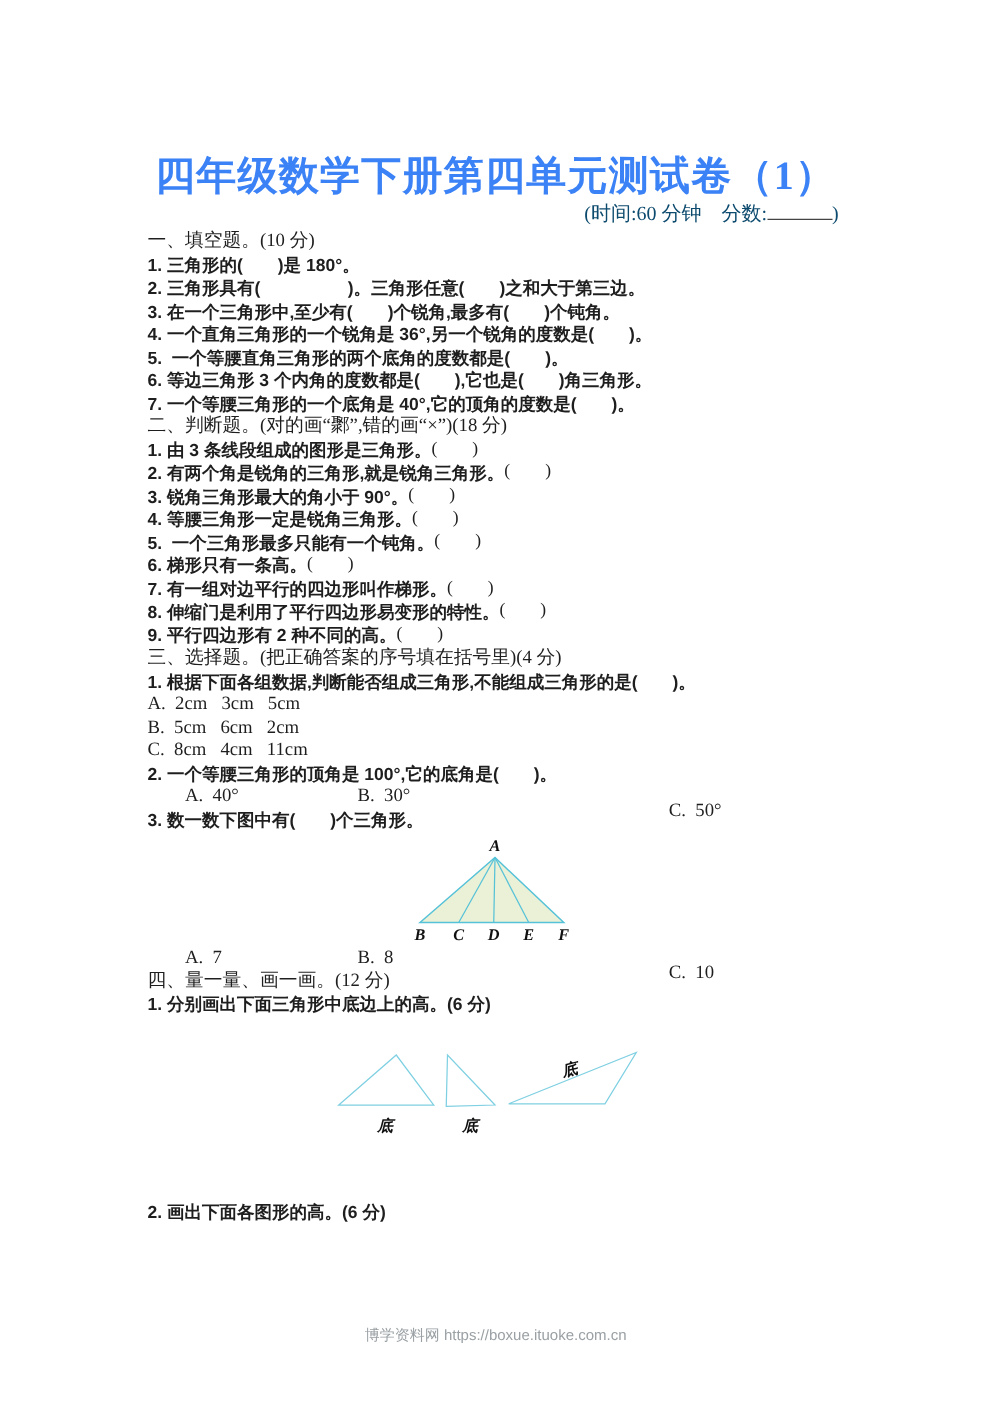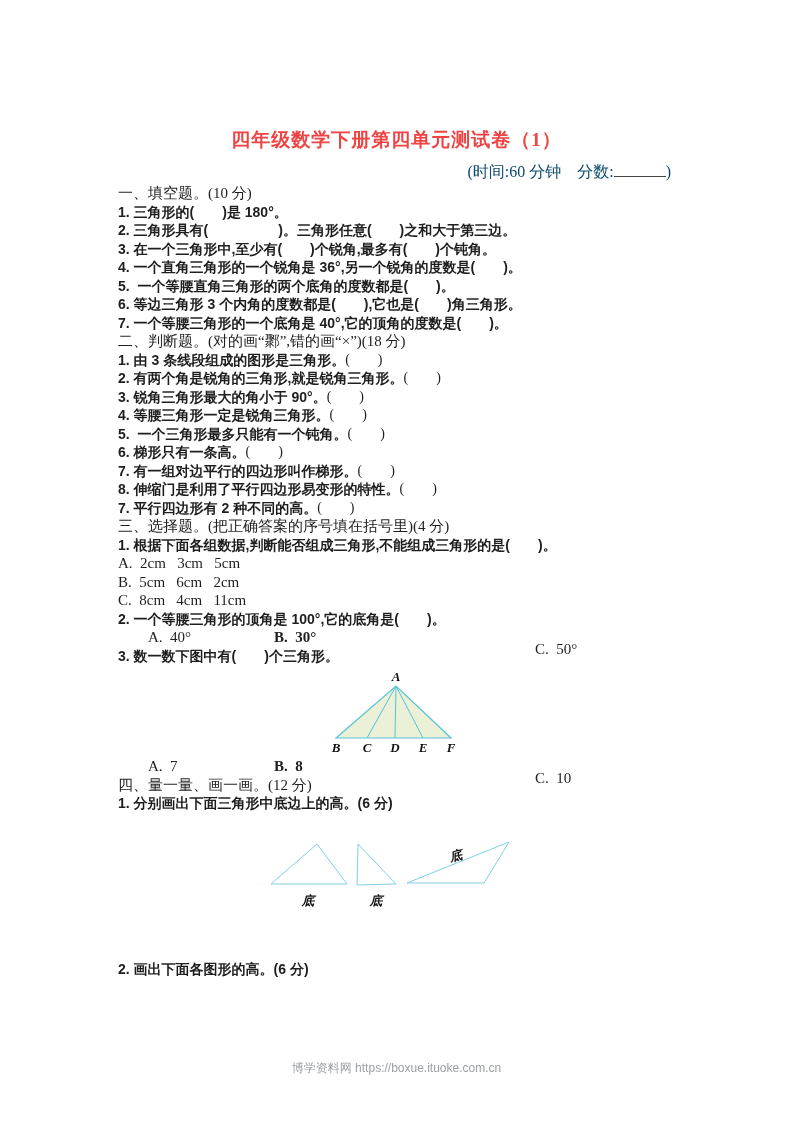--- a/index.html
+++ b/index.html
@@ -2,41 +2,41 @@
 <html><head>
 <meta charset="utf-8">
 <style>
   html,body { margin:0; padding:0; background:#ffffff; }
   .page {
     position:relative; width:793px; height:1122px; background:#ffffff;
     font-family:"Liberation Serif", serif; color:#1e1e1e; overflow:hidden;
   }
   .content { position:absolute; left:118px; top:120px; width:557px; }
   .title {
-    text-align:center; font-size:19px; font-weight:700; line-height:40px;
-    letter-spacing:1px; color:#ef4444;
+    text-align:center; font-size:32px; font-weight:700; line-height:40px;
+    letter-spacing:1px; color:#3b82f6;
   }
   .meta {
     text-align:right; font-size:16px; line-height:24px; padding-right:4px;
     white-space:pre; color:#0c4a6e;
   }
   .blank-line {
     display:inline-block; width:52px; height:15px;
     border-bottom:1.5px solid #444; vertical-align:baseline;
   }
   .line { font-size:15px; line-height:18.5px; white-space:pre; }
   .head { font-family:"Liberation Serif", serif; font-weight:400; }
   .q { font-family:"Liberation Sans", sans-serif; font-weight:600; font-size:14px; }
   .opt { font-family:"Liberation Serif", serif; font-weight:400; }
   .judge { display:flex; padding-right:5px; }
   .judge .paren { font-family:"Liberation Serif", serif; font-weight:400; white-space:pre; }
   .optrow { position:relative; height:18.5px; }
   .optrow span { position:absolute; top:0; white-space:pre; }
   .opt-a { left:12px;margin-left:18px; }
-  .opt-b { left:156px;font-weight:bold; }
+  .opt-b { left:168px; }
   .opt-c { left:417px;margin-top:12px; }
   .spacer-fig1 { height:92px; }
   .spacer-fig2 { height:147px; }
   .fig1 { position:absolute; left:328px; top:668px; }
   .fig2 { position:absolute; left:253px; top:833px; }
   .vlabel {
     font-family:"Liberation Serif", serif; font-style:italic; font-weight:700;
     font-size:13px; fill:#111;
   }
   .blabel {
@@ -70,21 +70,21 @@
 
     <div class="line head">二、判断题。(对的画“鄹”,错的画“×”)(18 分)</div>
     <div class="line q judge"><span>1. 由 3 条线段组成的图形是三角形。</span><span class="paren">(　　)</span></div>
     <div class="line q judge"><span>2. 有两个角是锐角的三角形,就是锐角三角形。</span><span class="paren">(　　)</span></div>
     <div class="line q judge"><span>3. 锐角三角形最大的角小于 90°。</span><span class="paren">(　　)</span></div>
     <div class="line q judge"><span>4. 等腰三角形一定是锐角三角形。</span><span class="paren">(　　)</span></div>
     <div class="line q judge"><span>5.  一个三角形最多只能有一个钝角。</span><span class="paren">(　　)</span></div>
     <div class="line q judge"><span>6. 梯形只有一条高。</span><span class="paren">(　　)</span></div>
     <div class="line q judge"><span>7. 有一组对边平行的四边形叫作梯形。</span><span class="paren">(　　)</span></div>
     <div class="line q judge"><span>8. 伸缩门是利用了平行四边形易变形的特性。</span><span class="paren">(　　)</span></div>
-    <div class="line q judge"><span>7. 平行四边形有 2 种不同的高。</span><span class="paren">(　　)</span></div>
+    <div class="line q judge"><span>9. 平行四边形有 2 种不同的高。</span><span class="paren">(　　)</span></div>
 
     <div class="line head">三、选择题。(把正确答案的序号填在括号里)(4 分)</div>
     <div class="line q">1. 根据下面各组数据,判断能否组成三角形,不能组成三角形的是(　　)。</div>
     <div class="line opt">A.  2cm   3cm   5cm</div>
     <div class="line opt">B.  5cm   6cm   2cm</div>
     <div class="line opt">C.  8cm   4cm   11cm</div>
     <div class="line q">2. 一个等腰三角形的顶角是 100°,它的底角是(　　)。</div>
     <div class="line opt optrow">
       <span class="opt-a">A.  40°</span>
       <span class="opt-b">B.  30°</span>

